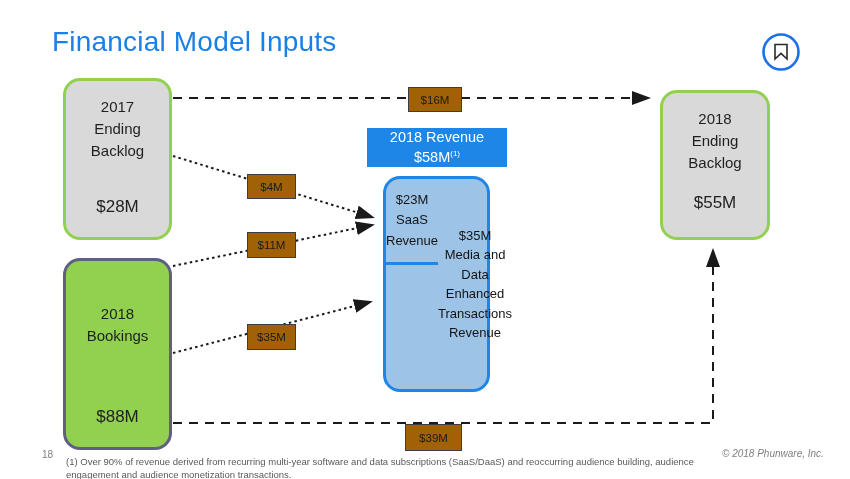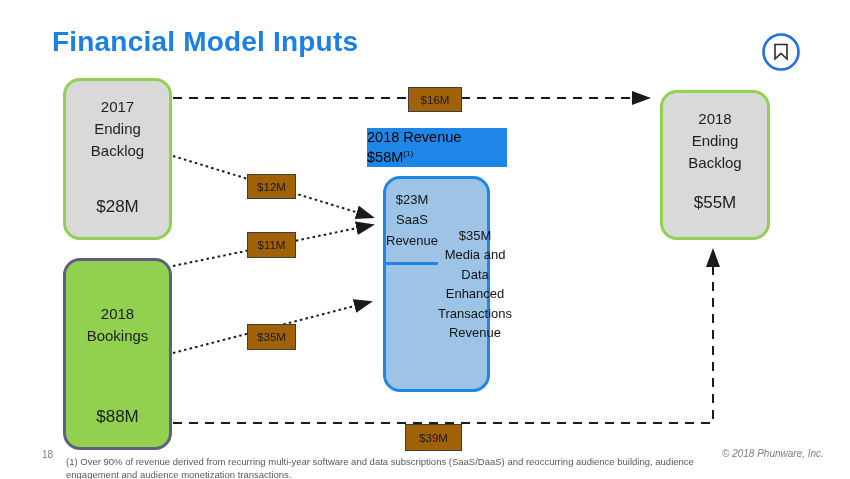--- a/index.html
+++ b/index.html
@@ -2,43 +2,43 @@
 <html><head>
 <meta charset="utf-8">
 <style>
   html,body{margin:0;padding:0;background:#fff;}
   .slide{
     position:relative;width:850px;height:479px;background:#ffffff;
     font-family:"Liberation Sans","DejaVu Sans",sans-serif;overflow:hidden;
   }
   .title{
     position:absolute;left:52px;top:26px;margin:0;
-    font-size:28px;font-weight:700;color:#1b80e6;letter-spacing:.2px;
+    font-size:28px;font-weight:400;color:#1b80e6;letter-spacing:.2px;
   }
   .logo{position:absolute;left:760px;top:31px;width:42px;height:42px;}
 
   .pre{white-space:pre-line;}
 
   .nodebox{
     position:absolute;box-sizing:border-box;border-radius:17px;
     display:flex;flex-direction:column;align-items:center;text-align:center;
     color:#1f1f1f;z-index:2;
   }
   .box-2017{left:63px;top:78px;width:109px;height:162px;background:#d9d9d9;border:3px solid #92d050;}
   .box-bookings{left:63px;top:258px;width:109px;height:192px;background:#92d050;border:3px solid #5f5f82;}
   .box-backlog18{left:660px;top:90px;width:110px;height:150px;background:#d9d9d9;border:3px solid #92d050;}
   .nodebox .bx-title{font-size:15px;line-height:1.45;margin-top:15px;}
   .box-bookings .bx-title{margin-top:42px;}
   .nodebox .bx-value{font-size:17px;margin-top:auto;margin-bottom:20px;}
   .box-backlog18 .bx-value{margin-bottom:24px;}
 
   .rev-header{
     position:absolute;left:367px;top:128px;width:140px;height:39px;
-    background:#1e86e6;color:#000000;z-index:2;
-    display:flex;flex-direction:column;align-items:flex-start;justify-content:center;
+    background:#1e86e6;color:#ffffff;z-index:2;
+    display:flex;flex-direction:column;align-items:center;justify-content:center;
     font-size:14.5px;line-height:1.32;text-align:center;
   }
   .rev-header sup{font-size:8px;}
 
   .center-box{
     position:absolute;left:383px;top:176px;width:107px;height:216px;
     box-sizing:border-box;background:#9dc3e6;border:3px solid #1e86e6;border-radius:17px;
     display:flex;z-index:2;color:#141414;
   }
   .center-top{height:83px;border-bottom:3px solid #1e86e6;display:flex;align-items:center;justify-content:center;
@@ -120,21 +120,21 @@
       </marker>
     </defs>
     <path d="M173,98 H648" fill="none" stroke="#1a1a1a" stroke-width="2" stroke-dasharray="9,7" marker-end="url(#ah)"></path>
     <path d="M173,423 H713 V251" fill="none" stroke="#1a1a1a" stroke-width="2" stroke-dasharray="9,7" marker-end="url(#ah)"></path>
     <path d="M173,156 L372,217" fill="none" stroke="#1a1a1a" stroke-width="2" stroke-dasharray="2.5,3.2" marker-end="url(#ah)"></path>
     <path d="M173,266 L372,225" fill="none" stroke="#1a1a1a" stroke-width="2" stroke-dasharray="2.5,3.2" marker-end="url(#ah)"></path>
     <path d="M173,353 L370,302" fill="none" stroke="#1a1a1a" stroke-width="2" stroke-dasharray="2.5,3.2" marker-end="url(#ah)"></path>
   </svg>
 
   <div class="flow-label lbl-16">$16M</div>
-  <div class="flow-label lbl-12">$12M</div>
+  <div class="flow-label lbl-12">$4M</div>
   <div class="flow-label lbl-11">$11M</div>
   <div class="flow-label lbl-35">$35M</div>
   <div class="flow-label lbl-39">$39M</div>
 
   <div class="page-num">18</div>
   <div class="footnote">(1) Over 90% of revenue derived from recurring multi-year software and data subscriptions (SaaS/DaaS) and reoccurring audience building, audience engagement and audience monetization transactions.</div>
   <div class="copyright">© 2018 Phunware, Inc.</div>
 
 </div>
 

